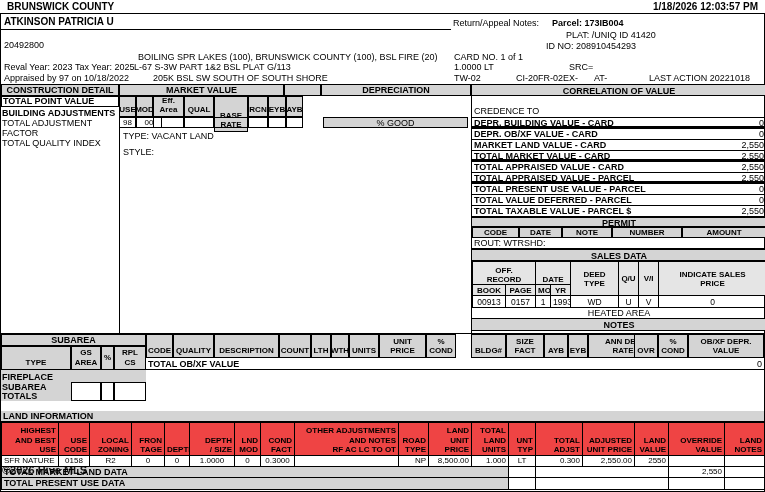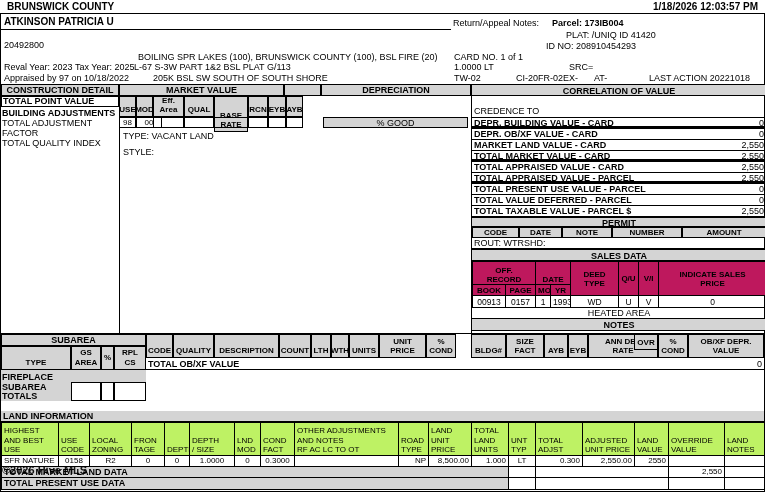--- a/index.html
+++ b/index.html
@@ -26,29 +26,29 @@
   .corr-row{display:flex;justify-content:space-between;height:11px;line-height:10px;
             padding:0 2px;border-top:1px solid #000}
   .sep{border-bottom:2px solid #000}
   .permit-hdr{display:flex;height:11px}
   .permit-hdr>div{box-sizing:border-box;border:1px solid #000;background:#d4d4d4;
                   font-weight:bold;font-size:8px;text-align:center;line-height:10px}
   .rout{height:11px;line-height:11px;padding:0 2px;border-bottom:1px solid #000}
   table{border-collapse:collapse;table-layout:fixed}
   .sales{width:294px}
   .sales th,.sales td{border:1px solid #000;padding:0 2px;overflow:hidden}
-  .sales th{background:#be185d;font-size:8px;text-align:center}
+  .sales th{background:#e5e5e5;font-size:8px;text-align:center}
   .sales td{font-size:8.5px;height:11px;text-align:center}
   .heated{height:11px;line-height:11px;text-align:center;border-bottom:1px solid #000}
   .left{text-align:left}
   .right{text-align:right}
   .vb{vertical-align:bottom}
   .land{width:764px}
   .land th,.land td{border:1px solid #000;padding:0 2px;overflow:hidden;font-size:8px;line-height:1.2}
-  .land th{background:#bef264;vertical-align:bottom;text-align:left;white-space:pre-line;font-weight:normal;height:32px}
+  .land th{background:#ef4444;vertical-align:bottom;text-align:right;white-space:pre-line;font-weight:bold;height:32px}
   .land td{height:9px}
   .land .lbl{background:#d4d4d4;font-weight:bold;text-align:left;font-size:9px}
   .wm{position:absolute;left:2px;top:464px;font-weight:bold;font-size:11px;letter-spacing:0;opacity:.9}
 </style>
 </head>
 <body>
 
 <div class="card">
 
   <div class="topbar">
@@ -246,21 +246,21 @@
 PRICE</div>
         <div class="cell cellb gray b f8 pre" style="left:280px;top:0;width:30px;height:24px">ORIG %
 COND</div>
         <div class="cell cellb gray b f8 pre" style="left:325px;top:0;width:35px;height:24px">BLDG#</div>
         <div class="cell cellb gray b f8 pre" style="left:360px;top:0;width:38px;height:24px">SIZE
 FACT</div>
         <div class="cell cellb gray b f8 pre" style="left:398px;top:0;width:24px;height:24px">AYB</div>
         <div class="cell cellb gray b f8 pre" style="left:422px;top:0;width:20px;height:24px">EYB</div>
         <div class="cell cellb gray b f8 pre" style="left:442px;top:0;width:70px;height:24px">ANN DEP
 RATE</div>
-        <div class="cell cellb gray b f8 pre" style="left:488px;top:0;width:24px;height:16px">OVR</div>
+        <div class="cell cellb gray b f8 pre" style="left:488px;top:0;width:24px;height:24px">OVR</div>
         <div class="cell cellb gray b f8 pre" style="left:512px;top:0;width:30px;height:24px">%
 COND</div>
         <div class="cell cellb gray b f8 pre" style="left:542px;top:0;width:76px;height:24px">OB/XF DEPR.
 VALUE</div>
         <div class="abs" style="left:0;top:24px;width:618px;height:12px;border-bottom:1px solid #000;display:flex;justify-content:space-between;align-items:center;padding:0 2px">
           <span class="b">TOTAL OB/XF VALUE</span>
           <span>0</span>
         </div>
       </div>
     </div>

